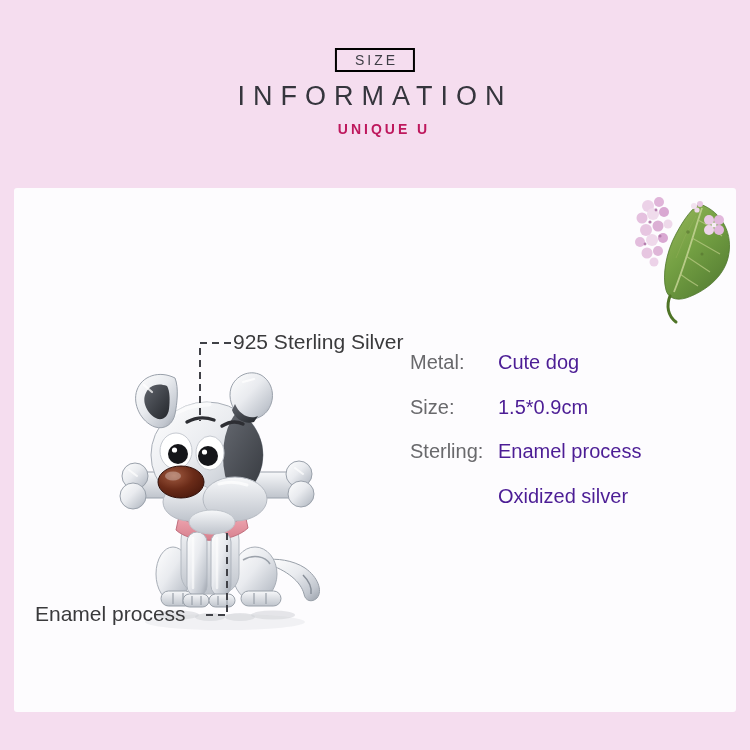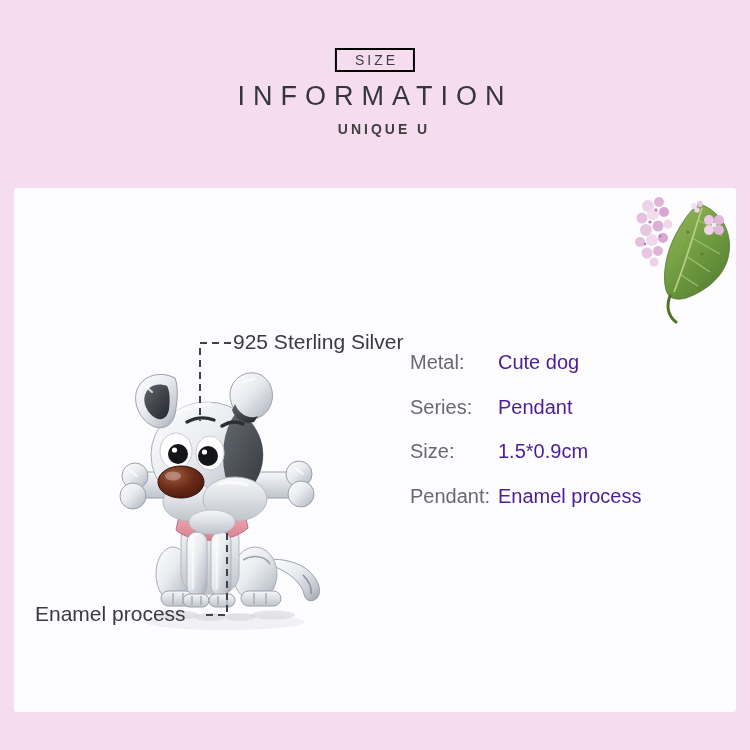--- a/index.html
+++ b/index.html
@@ -20,21 +20,21 @@
   .title{
     position:absolute;top:83px;left:0;width:742px;margin:0;
     text-align:center;font-size:27px;font-weight:400;
     letter-spacing:8px;padding-left:8px;box-sizing:border-box;
     color:#35353d;line-height:1;
   }
   .subtitle{
     position:absolute;top:122px;left:0;width:750px;
     text-align:center;font-size:14px;font-weight:700;
     letter-spacing:3px;padding-left:18px;box-sizing:border-box;
-    color:#404040;line-height:1;
+    color:#be185d;line-height:1;
   }
   
   .card{
     position:absolute;left:14px;top:188px;width:722px;height:524px;
     background:#fdfcfe;border-radius:3px;overflow:hidden;
   }
   .leaf-svg{position:absolute;top:4px;left:616px;width:120px;height:140px;}
   .dog-svg{position:absolute;left:101px;top:184px;width:230px;height:280px;}
   .lines-svg{position:absolute;left:0;top:0;width:722px;height:524px;pointer-events:none;}
   .callout{
@@ -247,26 +247,26 @@
 
   <div class="callout callout-silver">925 Sterling Silver</div>
   <div class="callout callout-enamel">Enamel process</div>
 
   <div class="specs">
     <div class="spec-row">
       <span class="spec-label">Metal:</span>
       <span class="spec-value">Cute dog</span>
     </div>
     <div class="spec-row">
-      <span class="spec-label">Series:</span>
-      <span class="spec-value">Pendant</span>
-    </div>
-    <div class="spec-row">
       <span class="spec-label">Size:</span>
       <span class="spec-value">1.5*0.9cm</span>
     </div>
     <div class="spec-row">
-      <span class="spec-label">Pendant:</span>
+      <span class="spec-label">Sterling:</span>
       <span class="spec-value">Enamel process</span>
     </div>
+    <div class="spec-row">
+      <span class="spec-label"></span>
+      <span class="spec-value">Oxidized silver</span>
+    </div>
   </div>
 
 </div>
 
 </body></html>

